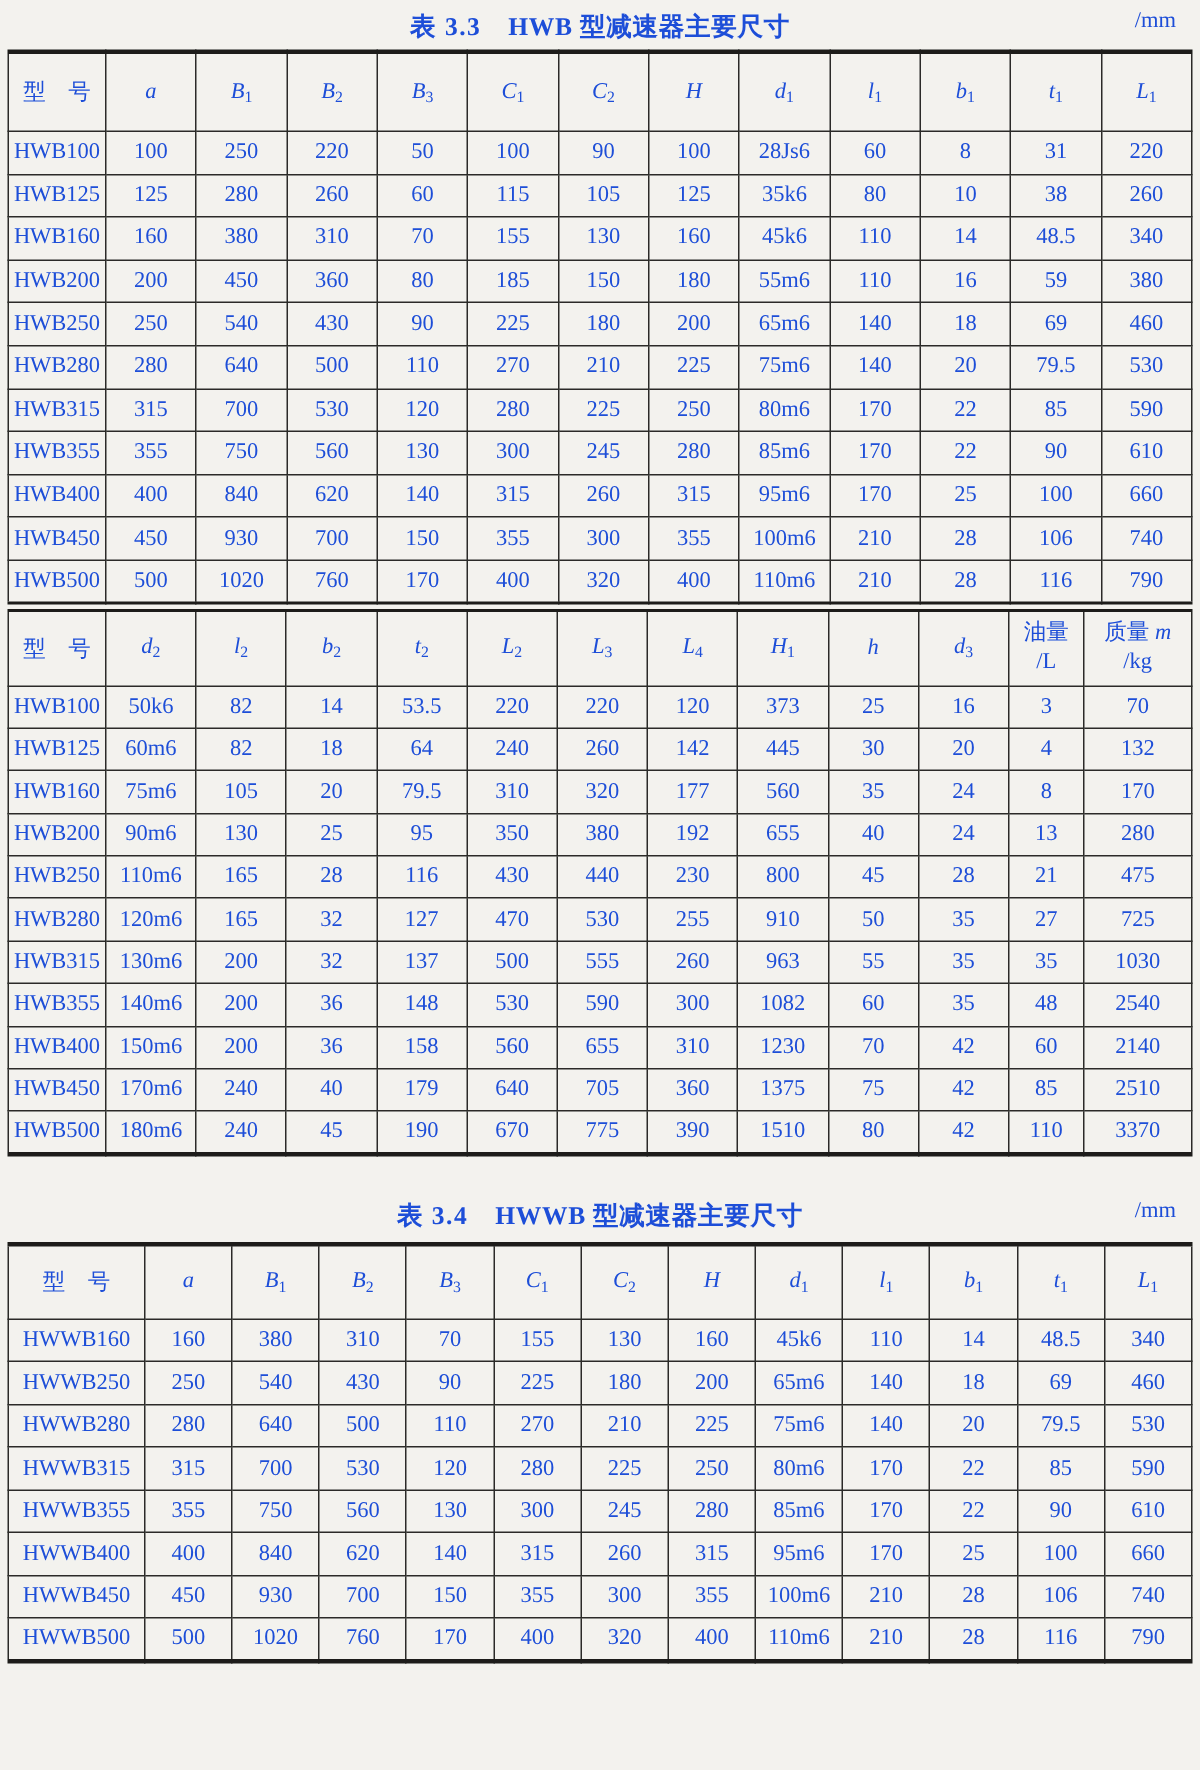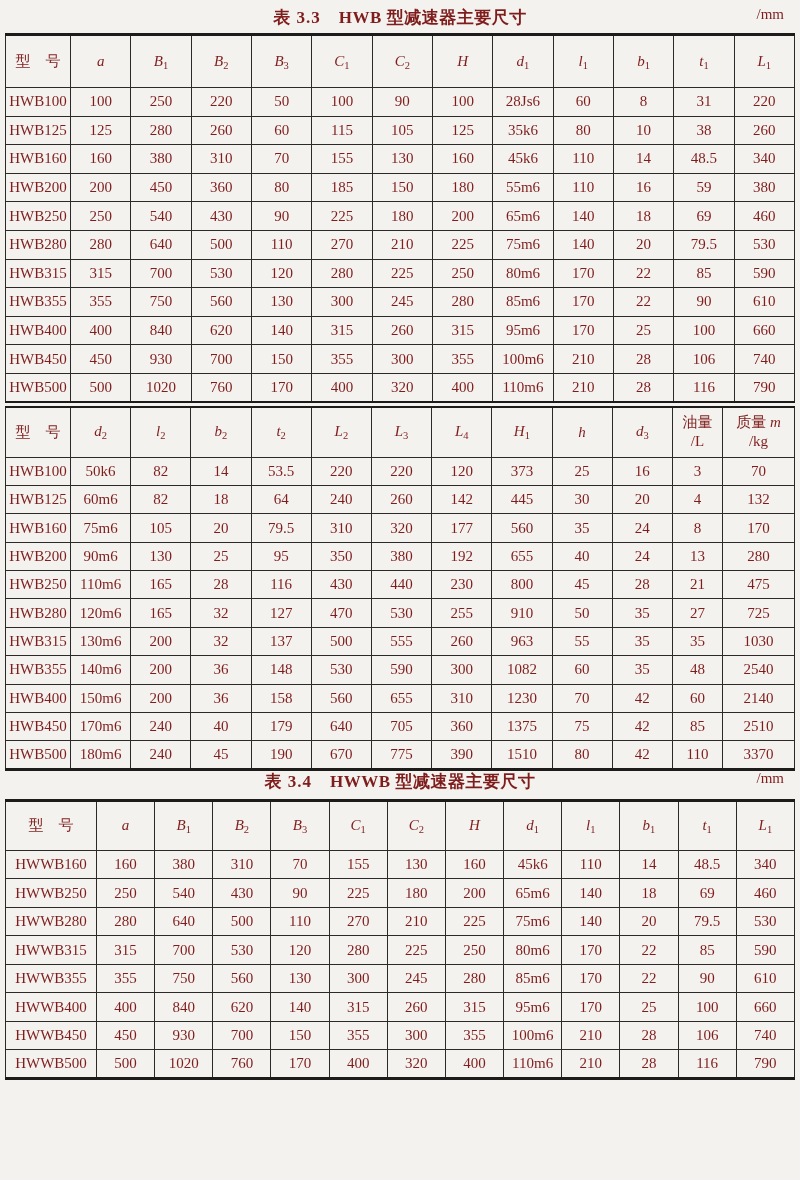--- a/index.html
+++ b/index.html
@@ -2,32 +2,32 @@
 <html><head>
 <meta charset="utf-8">
 <style>
   * { margin:0; padding:0; box-sizing:border-box; }
   html,body { background:#e9e8e4; }
   .page {
     position:relative;
     width:800px; height:1180px;
     background:#f3f2ee;
     font-family:"Liberation Serif","DejaVu Serif",serif;
-    color:#7f1d1d;
+    color:#1d4ed8;
     overflow:hidden;
   }
   .caption {
     position:relative;
     text-align:center;
     font-size:17px;
     font-weight:bold;
     line-height:22px;
     padding-top:7px;
   }
-  .caption.second { padding-top:0; }
+  .caption.second { padding-top:0; margin-top:29px; }
   .cap-label { margin-right:18px; letter-spacing:1px; }
   .cap-title { letter-spacing:0.5px; }
   .cap-unit {
     position:absolute;
     right:16px; bottom:4px;
     font-weight:normal;
     font-size:15px;
   }
   table.dim-table {
     border-collapse:collapse;

